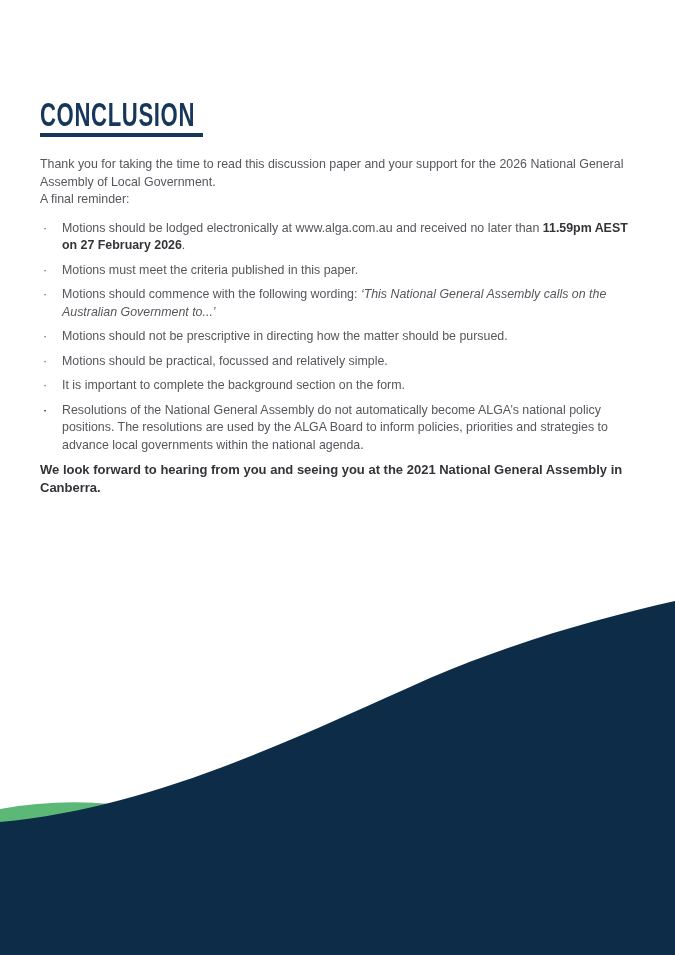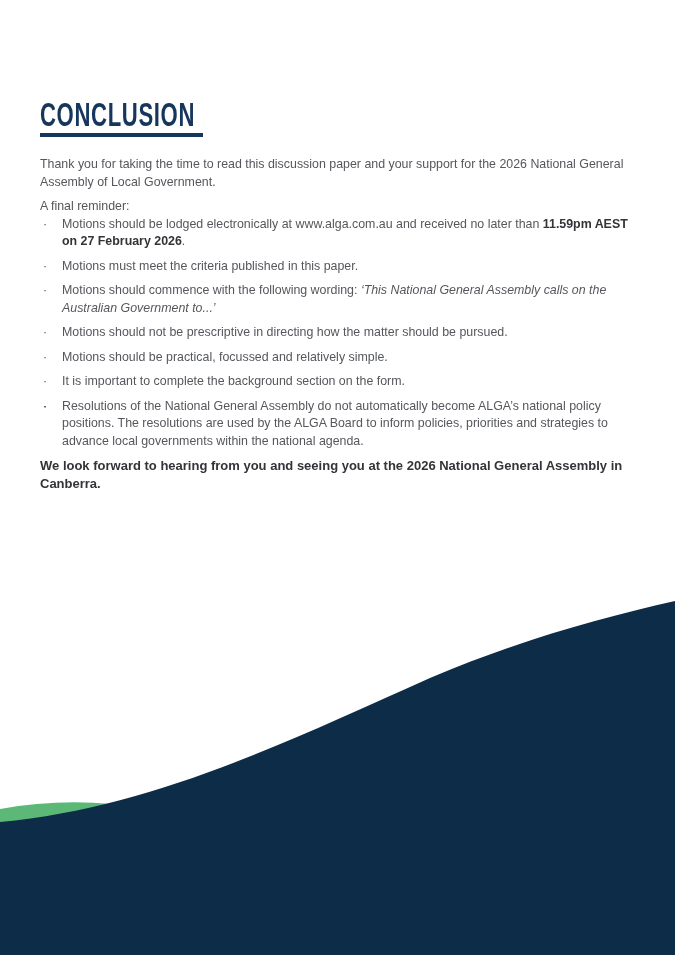--- a/index.html
+++ b/index.html
@@ -22,22 +22,22 @@
   }
   .heading-rule {
     position:absolute; left:40px; top:133px; width:163px; height:4px;
     background:var(--heading);
   }
 
   .content {
     position:absolute; left:40px; top:156px; width:598px;
     color:var(--text); font-size:12.4px; line-height:17.5px;
   }
-  .intro { margin-bottom:7px; }
-  .reminder { margin-bottom:0; }
+  .intro { }
+  .reminder { margin-bottom:11px; }
   ul.reminder-list { list-style:none; }
   ul.reminder-list li { position:relative; padding-left:22px; margin-bottom:7px; }
   .marker { position:absolute; left:3px; top:0; color:var(--text); }
   .seg-bold { font-weight:bold; color:var(--text_strong); }
   .seg-italic { font-style:italic; }
   .closing {
     font-weight:bold; color:var(--text_strong);
     font-size:13px; line-height:18px; margin-top:1px;
   }
 
@@ -60,21 +60,21 @@
         <li><span class="marker">·</span><span>Motions should be lodged electronically at </span><span>www.alga.com.au</span><span> and received no later than </span><span class="seg-bold">11.59pm AEST on 27 February 2026</span><span>.</span></li>
         <li><span class="marker">·</span><span>Motions must meet the criteria published in this paper.</span></li>
         <li><span class="marker">·</span><span>Motions should commence with the following wording: </span><span class="seg-italic">‘This National General Assembly calls on the Australian Government to...’</span></li>
         <li><span class="marker">·</span><span>Motions should not be prescriptive in directing how the matter should be pursued.</span></li>
         <li><span class="marker">·</span><span>Motions should be practical, focussed and relatively simple.</span></li>
         <li><span class="marker">·</span><span>It is important to complete the background section on the form.</span></li>
         <li><span class="marker">·</span></li>
         <li><span class="marker">·</span></li>
         <li><span class="marker">·</span><span>Resolutions of the National General Assembly do not automatically become ALGA’s national policy positions. The resolutions are used by the ALGA Board to inform policies, priorities and strategies to advance local governments within the national agenda.</span></li>
       </ul>
-    <p class="closing">We look forward to hearing from you and seeing you at the 2026 National General Assembly in Canberra.</p>
+    <p class="closing">We look forward to hearing from you and seeing you at the 2021 National General Assembly in Canberra.</p>
   </div>
 
   <svg class="wave" viewBox="0 0 675 375" preserveAspectRatio="none" aria-hidden="true">
     <path id="wave-green" d="M0,229 Q55,219 112,224 L112,248 L0,248 Z" fill="#5cb877"></path>
     <path id="wave-navy" d="M0,242 C150,228 280,165 430,98 C520,60 600,38 675,21 L675,375 L0,375 Z" fill="#0d2c48"></path>
   </svg>
 
 </div>
 
 </body></html>

